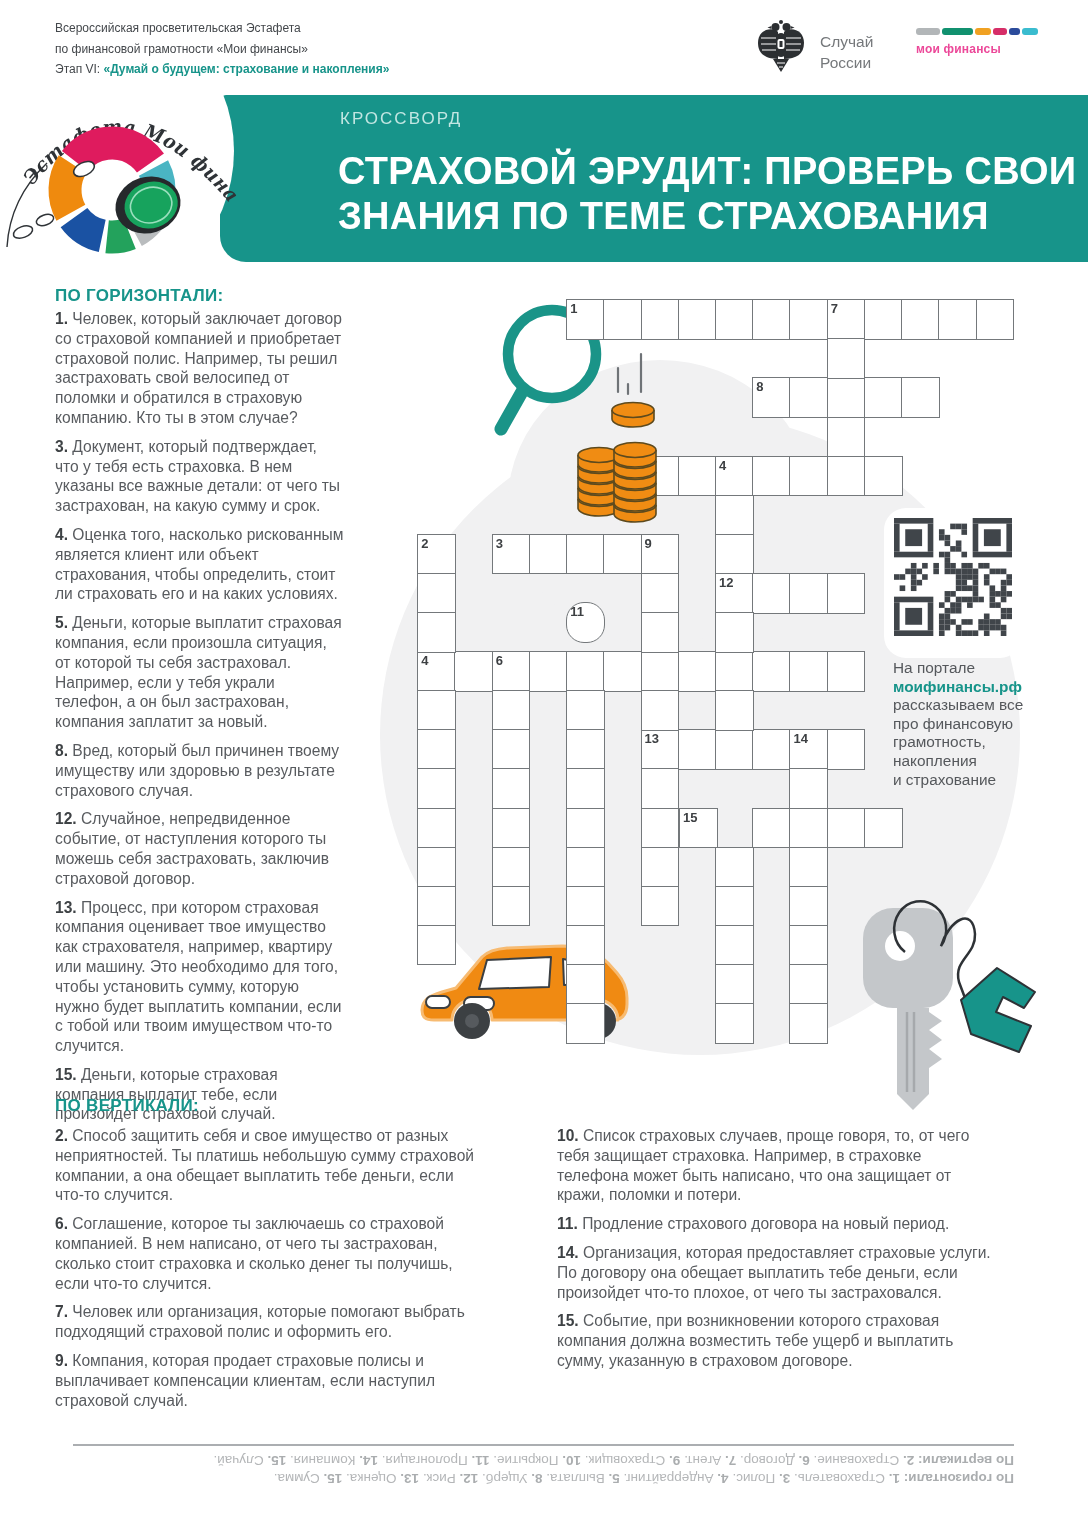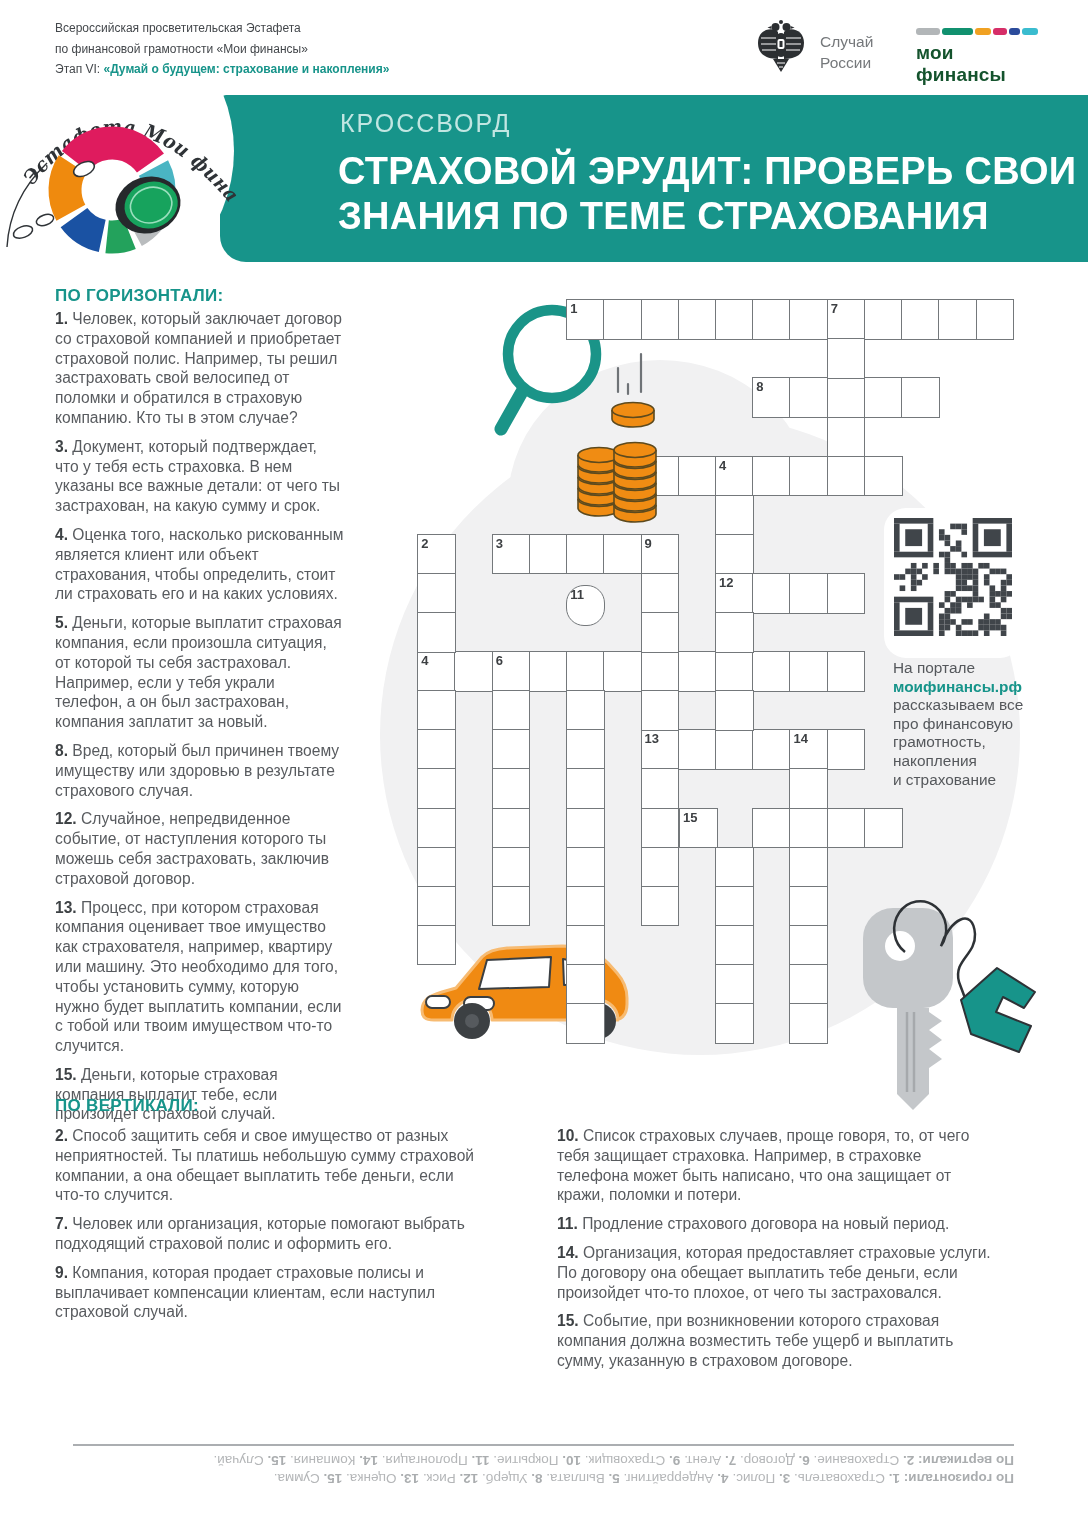--- a/index.html
+++ b/index.html
@@ -7,26 +7,26 @@
         font-family:"Liberation Sans",sans-serif;margin:0 auto}
   .abs{position:absolute}
 
   
   .hdr-text{left:55px;top:18px;font-size:12px;line-height:20.5px;color:#43474b;font-weight:500;z-index:6}
   .hdr-hl{color:#17948a;font-weight:700}
   .minfin-text{left:820px;top:32px;font-size:15.5px;line-height:20.5px;color:#75787b;font-weight:500;z-index:6}
   .mf-logo{left:916px;top:28px;width:122px;z-index:6}
   .mf-bar{display:flex;gap:2px;height:7px;margin-bottom:7px}
   .mf-bar span{display:block;height:7px;border-radius:3px}
-  .mf-name{font-size:19px;font-weight:700;color:#14532d;letter-spacing:.2px}
+  .mf-name{font-size:12px;font-weight:700;color:#ec4899;letter-spacing:.2px}
 
   
   .banner{left:220px;top:95px;width:868px;height:167px;border-radius:6px 0 0 26px;z-index:1}
   .banner-cut{left:-72px;top:-2px;width:306px;height:306px;border-radius:50%;background:#fff;z-index:2}
-  .kicker{left:340px;top:109px;font-size:25px;letter-spacing:2px;color:#c2e6e2;z-index:3}
+  .kicker{left:340px;top:109px;font-size:17px;letter-spacing:2px;color:#c2e6e2;z-index:3}
   .title{left:338px;top:149px;font-size:38px;line-height:45px;font-weight:800;color:#fff;letter-spacing:.3px;z-index:3}
   .logo-svg{left:0;top:85px;z-index:4}
 
   
   .sec-h{font-size:17px;font-weight:700;color:#17948a;letter-spacing:.3px;z-index:5}
   .clues{z-index:5}
   .clue{margin:0 0 9px;font-size:15.6px;line-height:19.8px;color:#585b5f}
   .clue b{color:#3e4245}
 
   
@@ -289,21 +289,21 @@
       <div class="cell" style="left: 417.25px; top: 846.65px;"></div>
       <div class="cell" style="left: 417.25px; top: 885.75px;"></div>
       <div class="cell" style="left: 417.25px; top: 924.85px;"></div>
       <div class="cell" style="left: 640.57px; top: 572.95px;"></div>
       <div class="cell" style="left: 640.57px; top: 612.05px;"></div>
       <div class="cell" style="left: 640.57px; top: 690.25px;"></div>
       <div class="cell" style="left: 640.57px; top: 768.45px;"></div>
       <div class="cell" style="left: 640.57px; top: 807.55px;"></div>
       <div class="cell" style="left: 640.57px; top: 846.65px;"></div>
       <div class="cell" style="left: 640.57px; top: 885.75px;"></div>
-      <div class="cell" style="left: 566.13px; top: 585px; border-radius: 18px;">
+      <div class="cell" style="left: 566.13px; top: 602px; border-radius: 18px;">
         <span class="num">11</span>
       </div>
       <div class="cell" style="left: 566.13px; top: 690.25px;"></div>
       <div class="cell" style="left: 566.13px; top: 729.35px;"></div>
       <div class="cell" style="left: 566.13px; top: 768.45px;"></div>
       <div class="cell" style="left: 566.13px; top: 807.55px;"></div>
       <div class="cell" style="left: 566.13px; top: 846.65px;"></div>
       <div class="cell" style="left: 566.13px; top: 885.75px;"></div>
       <div class="cell" style="left: 566.13px; top: 924.85px;"></div>
       <div class="cell" style="left: 566.13px; top: 963.95px;"></div>
@@ -491,20 +491,21 @@
       <div>рассказываем все</div>
       <div>про финансовую</div>
       <div>грамотность,</div>
       <div>накопления</div>
       <div>и страхование</div>
     </div>
 
   <div class="abs sec-h" style="left:55px;top:1096px">ПО ВЕРТИКАЛИ:</div>
   <div class="abs clues" style="left:55px;top:1126px;width:420px">
       <p class="clue"><b>2.</b> Способ защитить себя и свое имущество от разных неприятностей. Ты платишь небольшую сумму страховой компании, а она обещает выплатить тебе деньги, если что-то случится.</p>
+      <p class="clue"><b>6.</b> Соглашение, которое ты заключаешь со страховой компанией. В нем написано, от чего ты застрахован, сколько стоит страховка и сколько денег ты получишь, если что-то случится.</p>
       <p class="clue"><b>7.</b> Человек или организация, которые помогают выбрать подходящий страховой полис и оформить его.</p>
       <p class="clue"><b>9.</b> Компания, которая продает страховые полисы и выплачивает компенсации клиентам, если наступил страховой случай.</p>
     </div>
   <div class="abs clues" style="left:557px;top:1126px;width:440px">
       <p class="clue"><b>10.</b> Список страховых случаев, проще говоря, то, от чего тебя защищает страховка. Например, в страховке телефона может быть написано, что она защищает от кражи, поломки и потери.</p>
       <p class="clue"><b>11.</b> Продление страхового договора на новый период.</p>
       <p class="clue"><b>14.</b> Организация, которая предоставляет страховые услуги. По договору она обещает выплатить тебе деньги, если произойдет что-то плохое, от чего ты застраховался.</p>
       <p class="clue"><b>15.</b> Событие, при возникновении которого страховая компания должна возместить тебе ущерб и выплатить сумму, указанную в страховом договоре.</p>
     </div>
 

